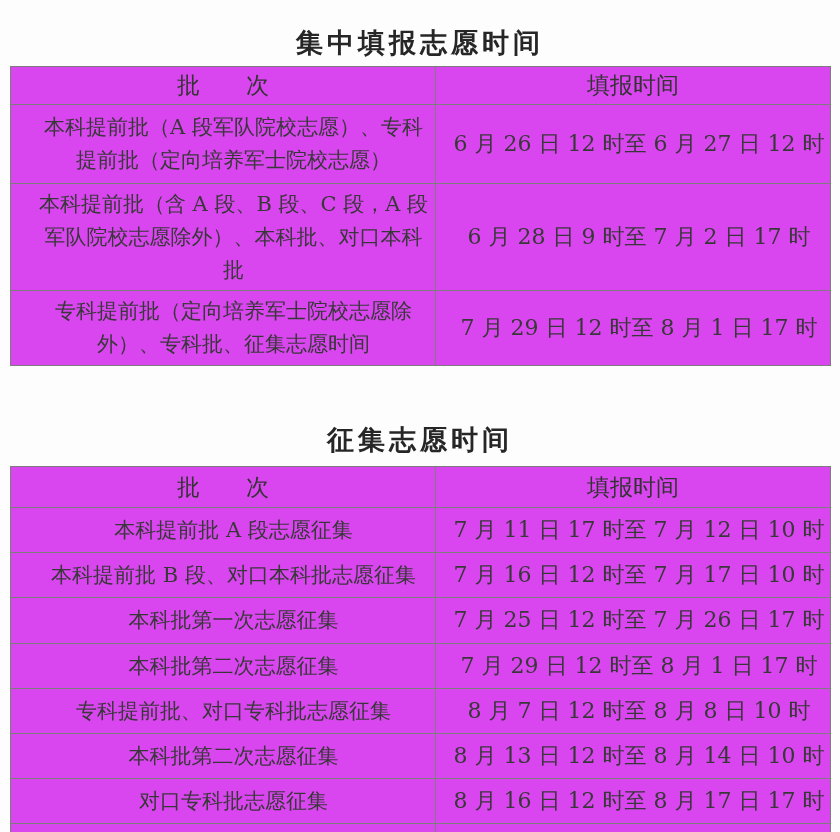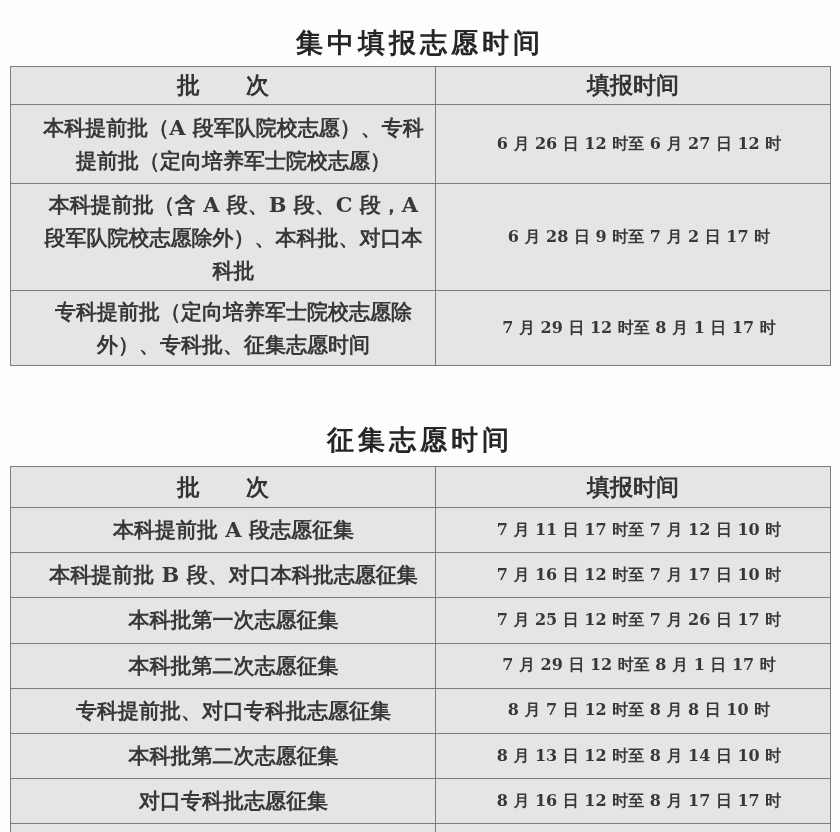--- a/index.html
+++ b/index.html
@@ -32,40 +32,40 @@
     border-collapse: collapse;
     table-layout: fixed;
     width: 820px;
     margin: 7px 10px 0 10px;
   }
   table.sched col.c1 { width: 425px; }
   table.sched col.c2 { width: 395px; }
   table.sched td, table.sched th {
     border: 1px solid #7d7d7d;
     vertical-align: middle;
-    font-weight: bold;
-    background: #e5e5e5;
+    font-weight: normal;
+    background: #d946ef;
     text-align: center;
   }
   th.hdr {
     text-align: center;
     font-size: 23px;
     color: #333333;
   }
   .t1 th.hdr { height: 35px; }
   .t2 th.hdr { height: 38px; }
   td.batch {
     text-align: left;
     font-size: 21px;
     line-height: 33px;
     padding: 2px 6px 2px 27px;
   }
   td.time {
     text-align: left;
-    font-size: 16px;
+    font-size: 22px;
     padding-left: 13px;
     white-space: nowrap;
   }
   .t1 tr.r1 td { height: 74px; }
   .t1 tr.r2 td { height: 102px; }
   .t1 tr.r3 td { height: 70px; }
   .t2 td { height: 40.2px; }
   .t2 td.batch { line-height: 26px; margin-left: 43px; }
 </style>
 </head>

